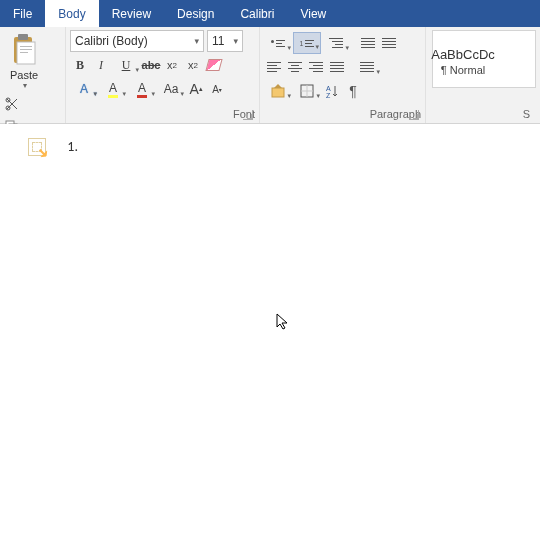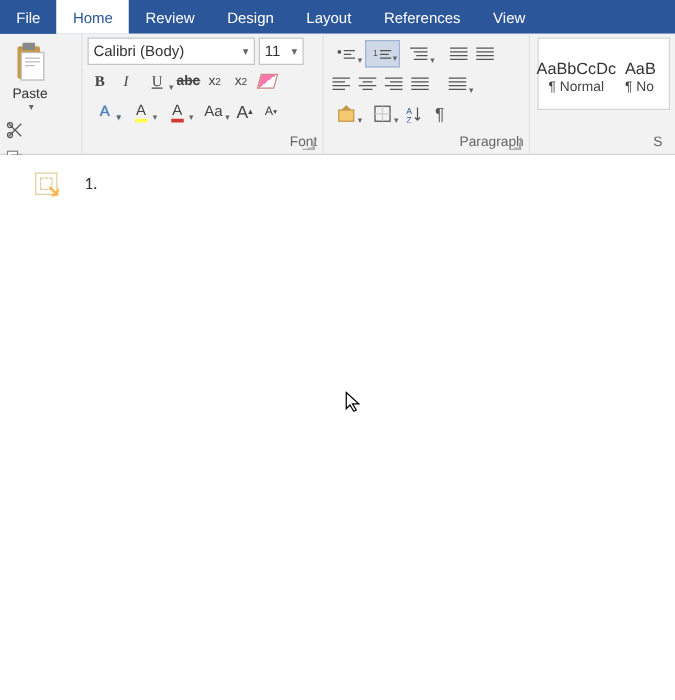--- a/index.html
+++ b/index.html
@@ -75,25 +75,24 @@
   
   svg { display:block; }
   .chev{font-size:8px;color:#666;margin-left:2px}
   .highlighted { background:#cfd8e6; border:1px solid #9db4d6; }
 </style>
 </head>
 <body>
 
 <div class="tabbar">
   <div class="tab file">File</div>
-  <div class="tab active">Home</div>
+  <div class="tab active">Body</div>
   <div class="tab">Review</div>
   <div class="tab">Design</div>
-  <div class="tab">Layout</div>
-  <div class="tab">References</div>
+  <div class="tab">Calibri</div>
   <div class="tab">View</div>
 </div>
 
 <div class="ribbon">
 
   <div class="group" style="width:66px">
     <div class="group-body clipboard-body">
       <div class="paste-btn">
         <span class="icon">
           <svg width="28" height="32" viewBox="0 0 28 32">
@@ -330,24 +329,20 @@
       <span class="dlg"></span>
     </div>
   </div>
 
   <div class="group styles-group" style="flex:1;border-right:none">
     <div class="styles-row" style="border:1px solid #d4d4d4;background:#fff">
       <div class="style-card">
         <span class="sample">AaBbCcDc</span>
         <span class="name">¶ Normal</span>
       </div>
-      <div class="style-card" style="width:34px;overflow:hidden;align-items:flex-start;padding-left:4px">
-        <span class="sample">AaB</span>
-        <span class="name">¶ No</span>
-      </div>
     </div>
     <div class="group-label" style="text-align:right;padding-right:6px">
       <span>S</span>
     </div>
   </div>
 
 </div>
 
 <div class="doc">
   <span class="margin-icon"></span>

